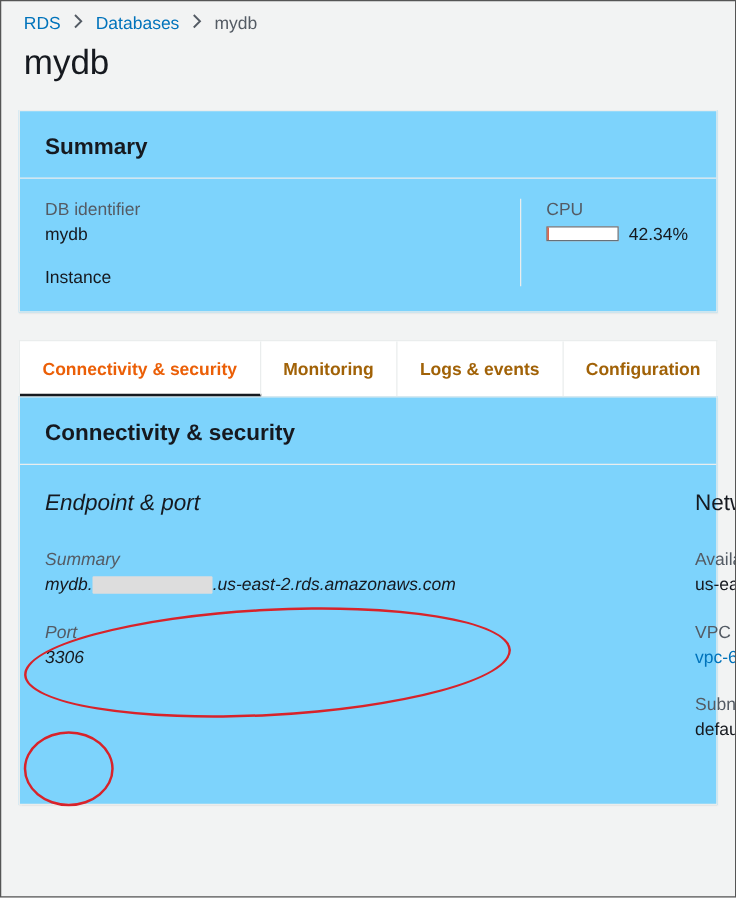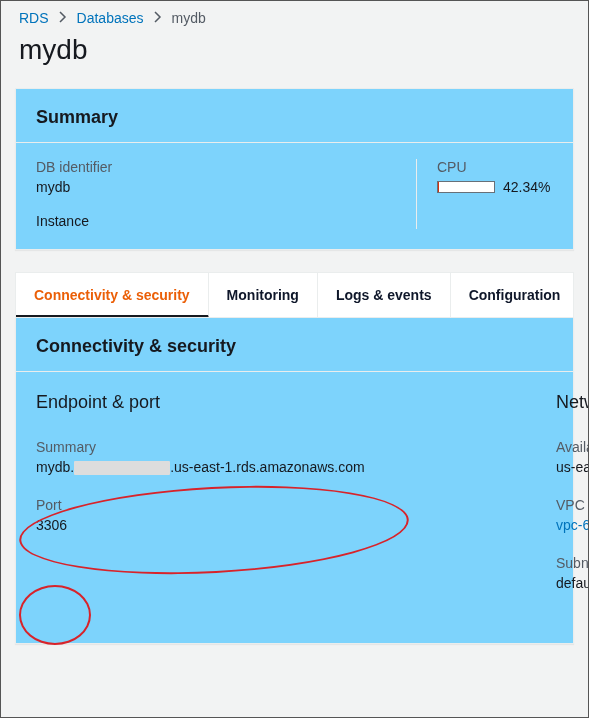--- a/index.html
+++ b/index.html
@@ -61,34 +61,34 @@
     margin:0 14px;
     border:1px solid #eaeded;
     border-bottom:none;
     align-items:flex-end;
     overflow:hidden;
   }
   .tab{
     padding:14px 18px;
     font-size:14px;
     font-weight:700;
-    color:#0f172a;
+    color:#a16207;
     cursor:pointer;
     border-right:1px solid #eaeded;
     white-space:nowrap;
   }
   .tab.active{
     color:#eb5f07;
     border-bottom:3px solid #16191f;
     margin-bottom:-1px;
     padding-bottom:12px;
   }
   .cs-panel{margin-top:0;border-top:1px solid #eaeded;}
   .cs-body{padding:20px 20px 30px 20px;display:flex;}
-  .cs-left{flex:0 0 490px;overflow:hidden;}
+  .cs-left{flex:0 0 490px;overflow:hidden;font-style:italic;}
   .cs-right{margin-left:30px;white-space:nowrap;}
   .section-title{font-size:18px;font-weight:400;margin-bottom:26px;}
   .cs-field{margin-bottom:22px;}
   .cs-label{font-size:14px;color:#545b64;margin-bottom:4px;}
   .cs-val{font-size:14px;color:#16191f;}
   .cs-right .cs-label{color:#545b64;}
   .cs-link{color:#0073bb;}
   
   .anno{position:absolute;border:2.5px solid #d8232a;pointer-events:none;}
   .anno.ellipse1{
@@ -157,21 +157,21 @@
 </div>
 
 <div class="panel cs-panel">
   <div class="panel-header">Connectivity &amp; security</div>
   <div class="cs-body">
     <div class="cs-left">
       <div class="section-title">Endpoint &amp; port</div>
       <div class="cs-field">
         <div class="cs-label">Summary</div>
         <div class="cs-val">
-          <span>mydb.</span><span class="redact"></span><span>.us-east-1.rds.amazonaws.com</span>
+          <span>mydb.</span><span class="redact"></span><span>.us-east-2.rds.amazonaws.com</span>
         </div>
       </div>
       <div class="cs-field">
         <div class="cs-label">Port</div>
         <div class="cs-val">3306</div>
       </div>
     </div>
     <div class="cs-right">
       <div class="section-title">Netw</div>
       <div class="cs-field">

